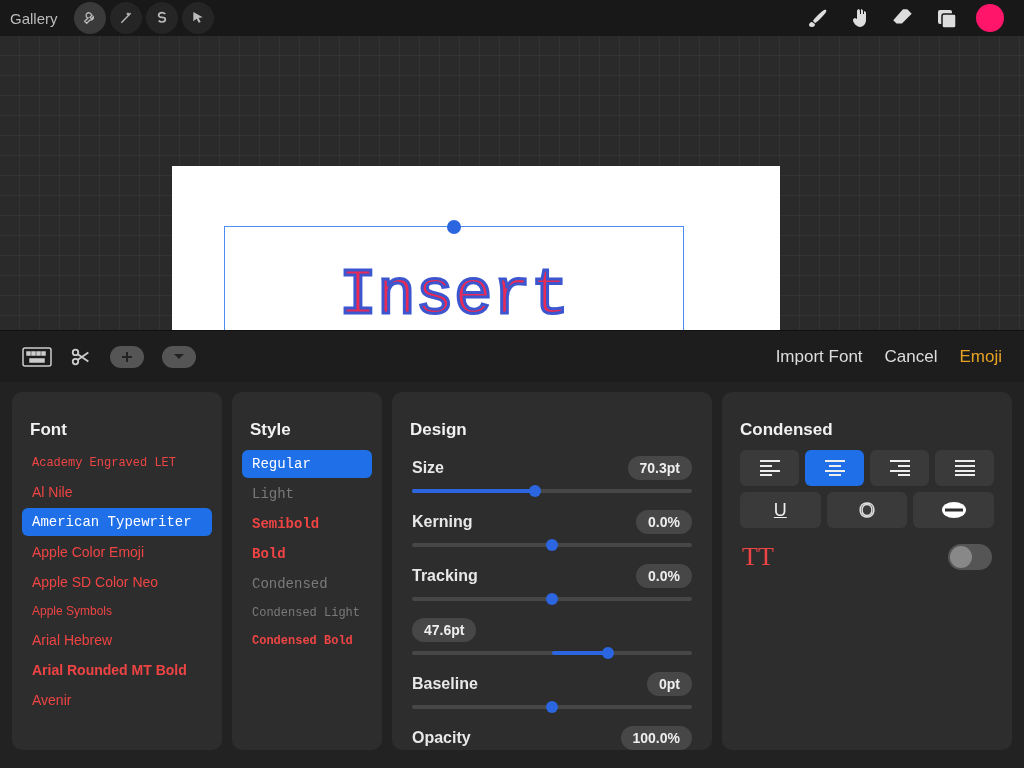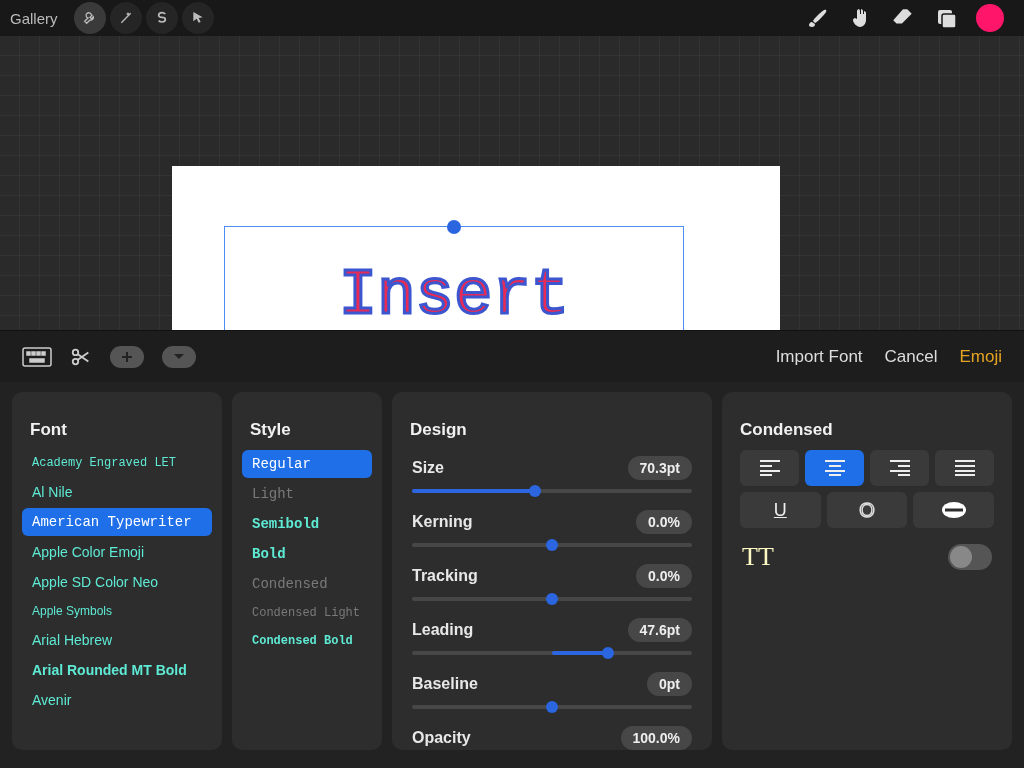--- a/index.html
+++ b/index.html
@@ -31,40 +31,40 @@
 
   .panels { height: 386px; background: #222; display:flex; padding: 10px 12px 18px 12px; gap:10px;}
   .card { background:#2d2d2d; border-radius:10px; padding: 12px 10px; overflow:hidden;}
   .card h3 { font-size:17px; font-weight:600; color:#f1f1f1; margin: 16px 8px 10px;}
   .font-card { width: 210px; }
   .style-card { width: 150px; }
   .design-card { flex:1; }
   .attr-card { width: 290px; }
 
   .font-list, .style-list { display:flex; flex-direction:column; gap:2px;}
-  .font-item, .style-item { padding: 6px 10px; border-radius:6px; font-size:14px; color:#5eead4; cursor:pointer;}
+  .font-item, .style-item { padding: 6px 10px; border-radius:6px; font-size:14px; color:#ef4444; cursor:pointer;}
   .font-item.sel, .style-item.sel { background:#1e6fe8; color:#fff;}
   .style-item.dim { color:#7a7a7a; }
   .fi-serif { font-family: "American Typewriter","Courier New",serif;}
   .fi-small { font-size:12px;}
   .fi-bold { font-weight:700;}
 
   .drow { display:flex; align-items:center; padding: 6px 10px 0 10px; font-weight: bold;}
   .dlabel { flex:1; font-size:16px; color:#e8e8e8;}
   .dval { background:#474747; color:#eee; font-size:14px; padding:4px 12px; border-radius:14px;}
   .slider { position:relative; height:18px; margin:2px 10px 4px;}
   .track { position:absolute; left:0; right:0; top:7px; height:4px; background:#474747; border-radius:2px;}
   .fill { position:absolute; left:0; top:7px; height:4px; background:#2b66e0; border-radius:2px;}
   .knob { position:absolute; top:3px; width:12px; height:12px; border-radius:50%; background:#2b66e0;}
 
   .seg { display:flex; gap:6px; margin: 6px 8px;}
   .segbtn { flex:1; height:36px; background:#3a3a3a; border-radius:6px; display:flex; align-items:center; justify-content:center;}
   .segbtn.sel { background:#1e6fe8;}
   .attr-row { display:flex; align-items:center; margin: 14px 10px;}
-  .tt { font-family: Georgia, serif; font-size:26px; color:#fef9c3;}
+  .tt { font-family: Georgia, serif; font-size:26px; color:#ef4444;}
   .toggle { width:44px; height:26px; border-radius:13px; background:#555; position:relative;}
   .toggle .kn { position:absolute; width:22px; height:22px; border-radius:50%; background:#888; top:2px; left:2px;}
   svg { display:block;}
 </style>
 </head>
 <body>
 
 <div class="topbar">
   <div class="left">
     <span class="gallery">Gallery</span>
@@ -217,21 +217,20 @@
         <div class="drow">
           <span class="dlabel">Tracking</span>
           <span class="dval">0.0%</span>
         </div>
         <div class="slider">
           <div class="track"></div>
           <div class="fill" style="left:50%;width:0%;"></div>
           <div class="knob" style="left:calc(50% - 6px)"></div>
         </div>
         <div class="drow">
-          <span class="dlabel">Leading</span>
           <span class="dval">47.6pt</span>
         </div>
         <div class="slider">
           <div class="track"></div>
           <div class="fill" style="left:50%;width:20%;"></div>
           <div class="knob" style="left:calc(70% - 6px)"></div>
         </div>
         <div class="drow">
           <span class="dlabel">Baseline</span>
           <span class="dval">0pt</span>

